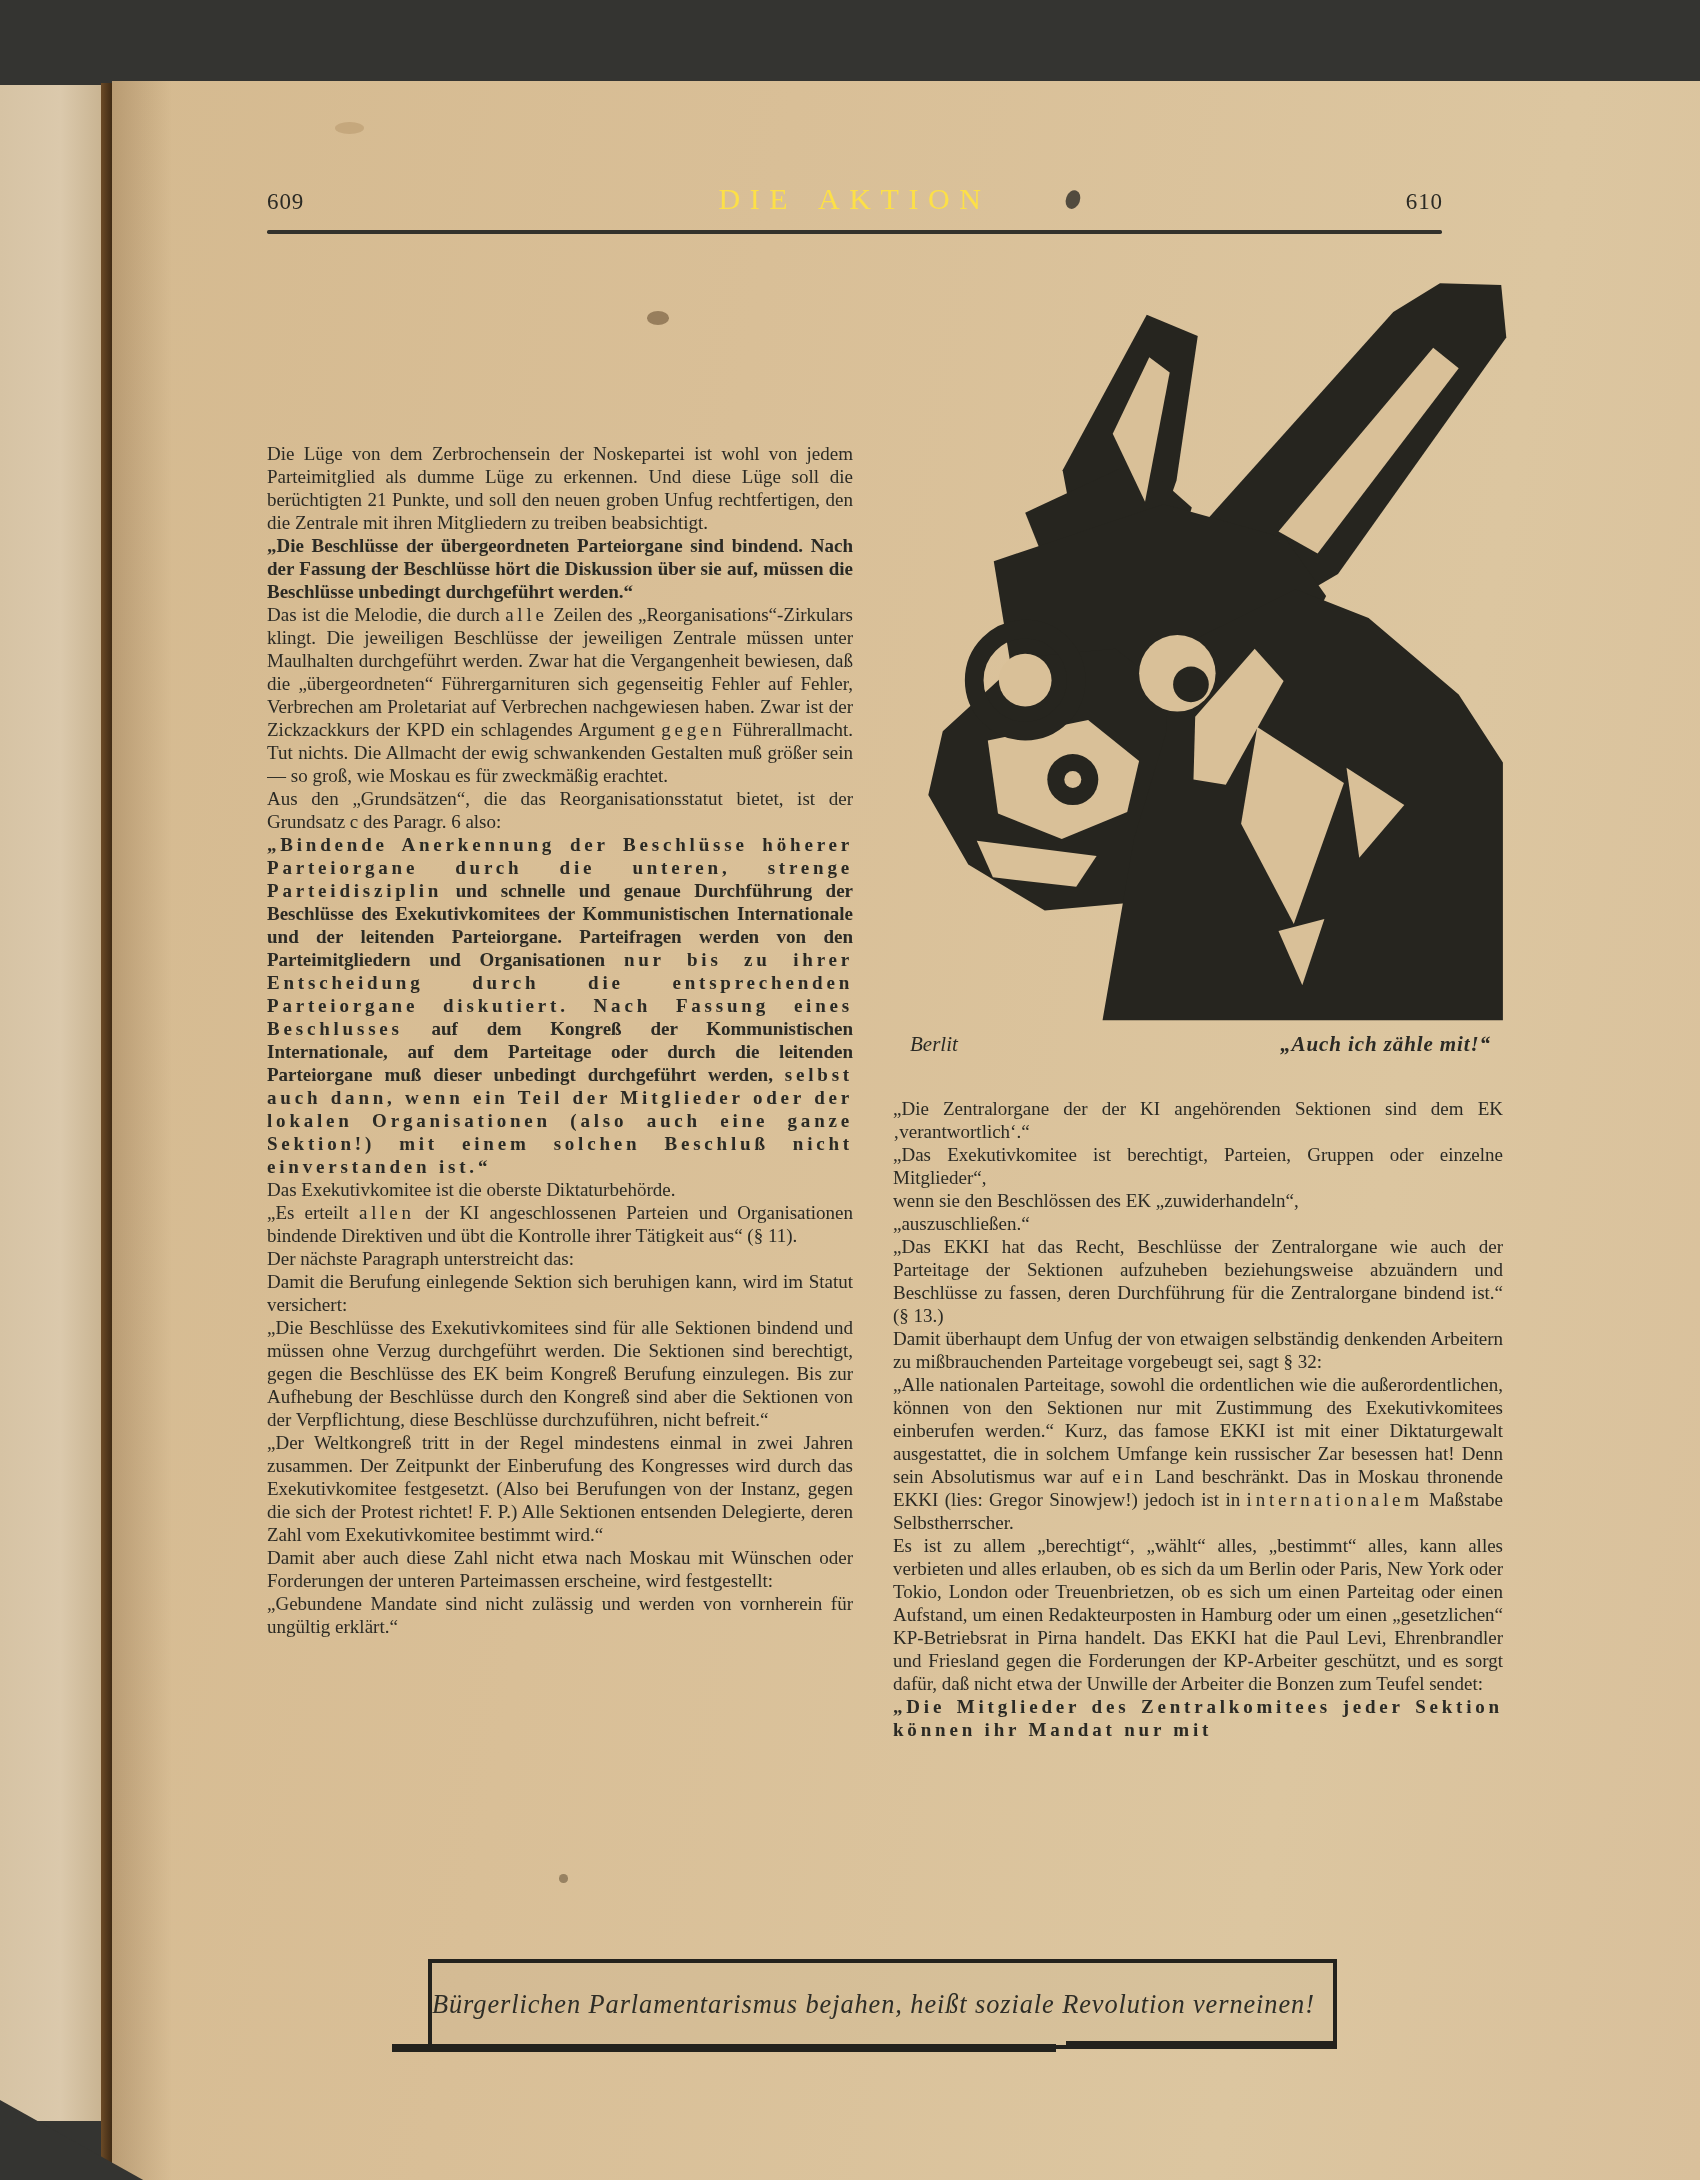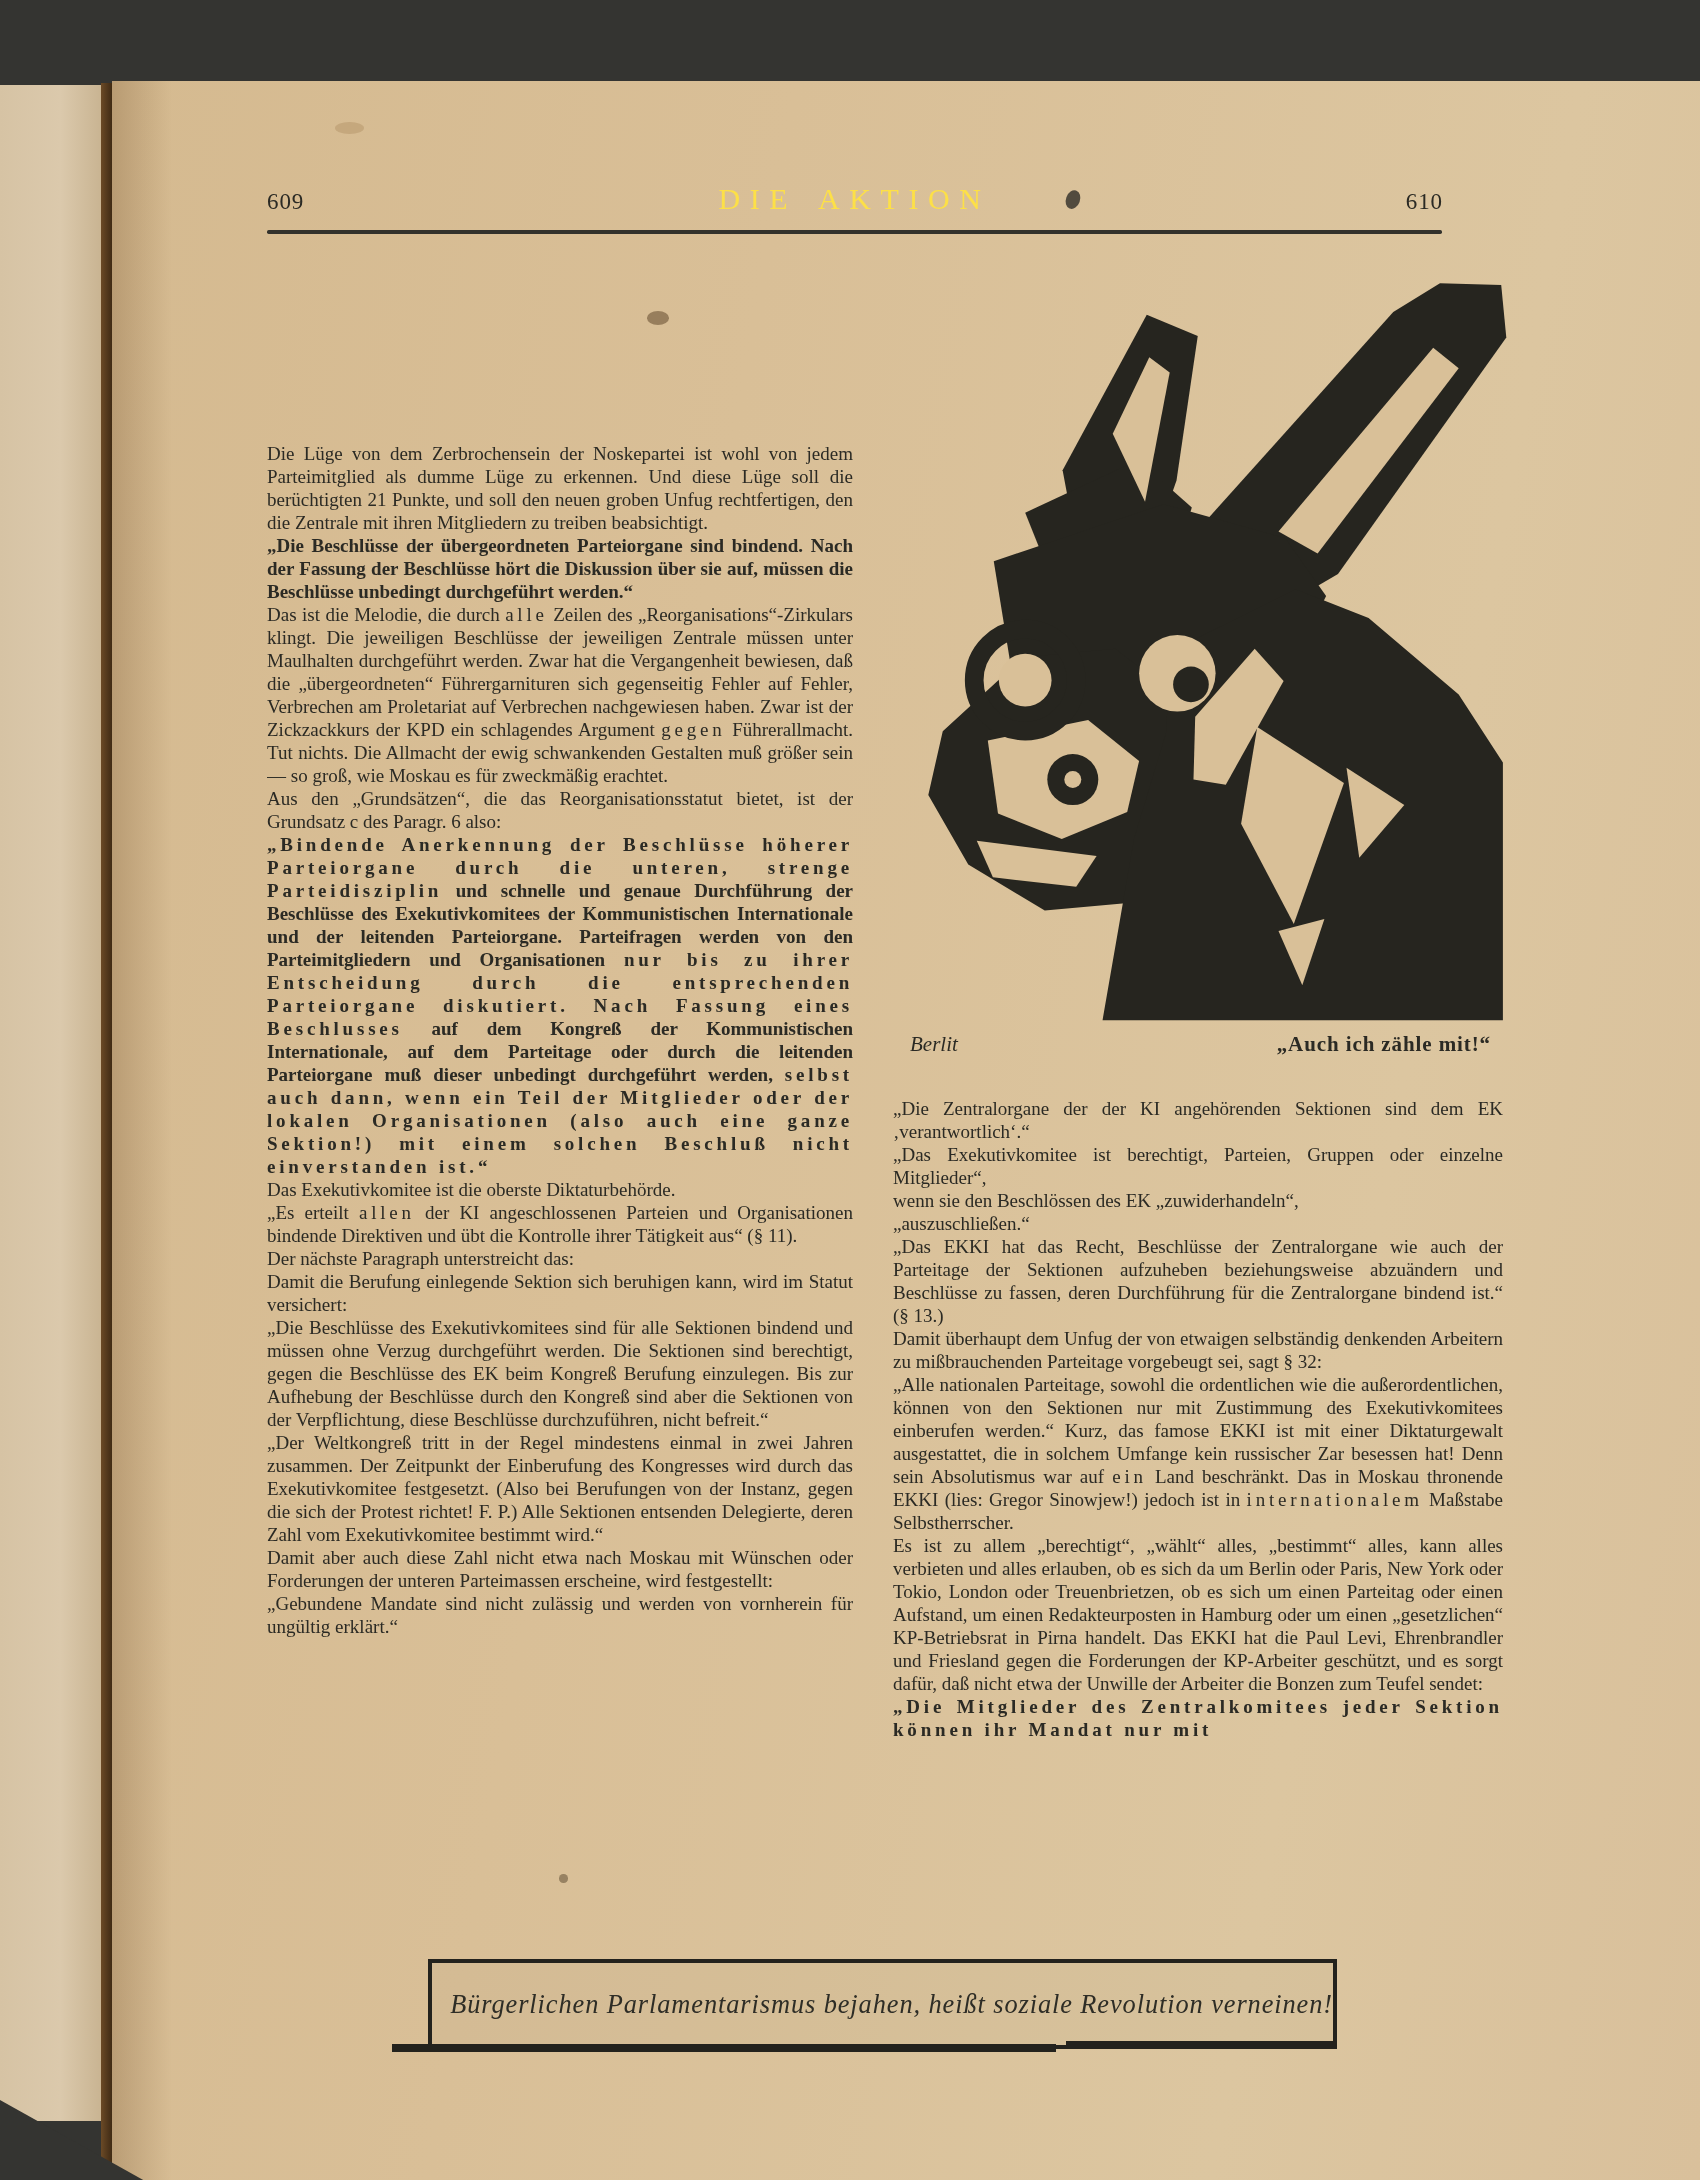--- a/index.html
+++ b/index.html
@@ -66,26 +66,26 @@
   .b{font-weight:bold;}
   .sp{letter-spacing:.2em;}
   
   .illustration{position:absolute;left:896px;top:249px;width:629px;height:773px;}
   .caption-row{
     position:absolute;left:910px;top:1032px;width:581px;
     display:flex;justify-content:space-between;align-items:center;
     font-size:21px;
   }
   .artist{font-style:italic;}
-  .caption{font-weight:bold;letter-spacing:0.9px;}
+  .caption{font-style:italic;font-weight:bold;letter-spacing:0.9px;}
   
   .banner{
     position:absolute;left:428px;top:1959px;width:901px;height:82px;
     border:4.3px solid #23221d;background:rgba(0,0,0,0.02);
-    display:flex;align-items:center;justify-content:flex-end;
+    display:flex;align-items:center;justify-content:flex-start;
   }
   .banner-text{font-style:italic;font-size:26.4px;letter-spacing:0.9px;color:#2e2d26;}
   .banner-bar{position:absolute;background:#23221d;height:7.7px;}
   .banner-bar.one{left:392px;top:2044px;width:664px;}
   .banner-bar.two{left:1066px;top:2041px;width:267px;}
 </style>
 </head>
 <body>
 
 <div class="edge-page"></div>

